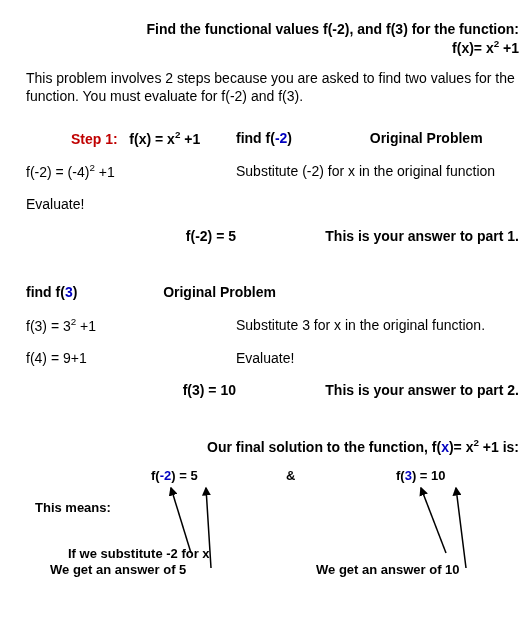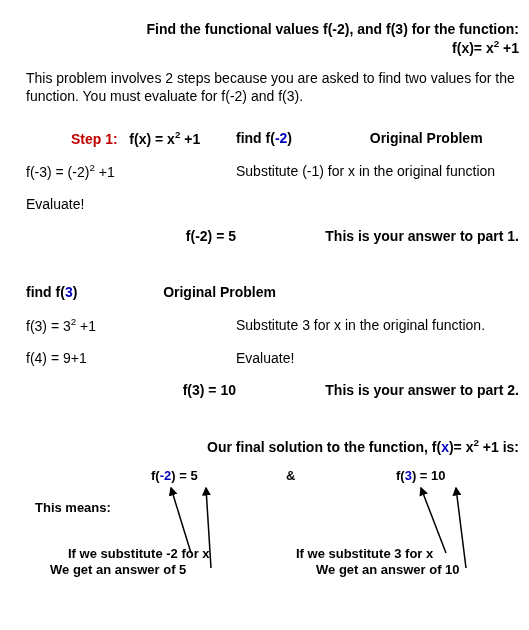--- a/index.html
+++ b/index.html
@@ -48,23 +48,23 @@
     <span class="bold">f(x) = x</span><span class="bold sup">2</span><span class="bold"> +1</span>
   </div>
   <div class="col-b">
     <span class="bold">find f(</span><span class="bold blue">-2</span><span class="bold">)</span>
     <span style="display:inline-block;width:70px"></span>
     <span class="bold">Original Problem</span>
   </div>
 </div>
 <div class="row">
   <div class="col-a">
-    <span>f(-3) = (-2)</span><span class="sup">2</span><span>  +1</span>
+    <span>f(-2) = (-4)</span><span class="sup">2</span><span>  +1</span>
   </div>
-  <div class="col-b">Substitute (-1) for x in the original function</div>
+  <div class="col-b">Substitute (-2) for x in the original function</div>
 </div>
 <div class="row">
   <div class="col-b">Evaluate!</div>
 </div>
 <div class="row">
   <div class="col-a bold">f(-2) = 5</div>
   <div class="col-b bold">This is your answer to part 1.</div>
 </div>
 
 <div class="gap2"></div>
@@ -122,15 +122,14 @@
     <line x1="165" y1="85" x2="145" y2="20" stroke="#000" stroke-width="1.5" marker-end="url(#ah)"></line>
     <line x1="185" y1="100" x2="180" y2="20" stroke="#000" stroke-width="1.5" marker-end="url(#ah)"></line>
 
     <line x1="420" y1="85" x2="395" y2="20" stroke="#000" stroke-width="1.5" marker-end="url(#ah)"></line>
     <line x1="440" y1="100" x2="430" y2="20" stroke="#000" stroke-width="1.5" marker-end="url(#ah)"></line>
   </svg>
 
   <div class="caption bold" style="left:0; top:78px;padding-left:42px;">If we substitute  -2 for x</div>
   <div class="caption bold" style="left:24px; top:94px;">We get an answer of 5</div>
 
-  <div class="caption bold" style="left:270px; top:78px;">If we substitute 3 for x</div>
   <div class="caption bold" style="left:290px; top:94px;">We get an answer of 10</div>
 </div>
 
 </body></html>

